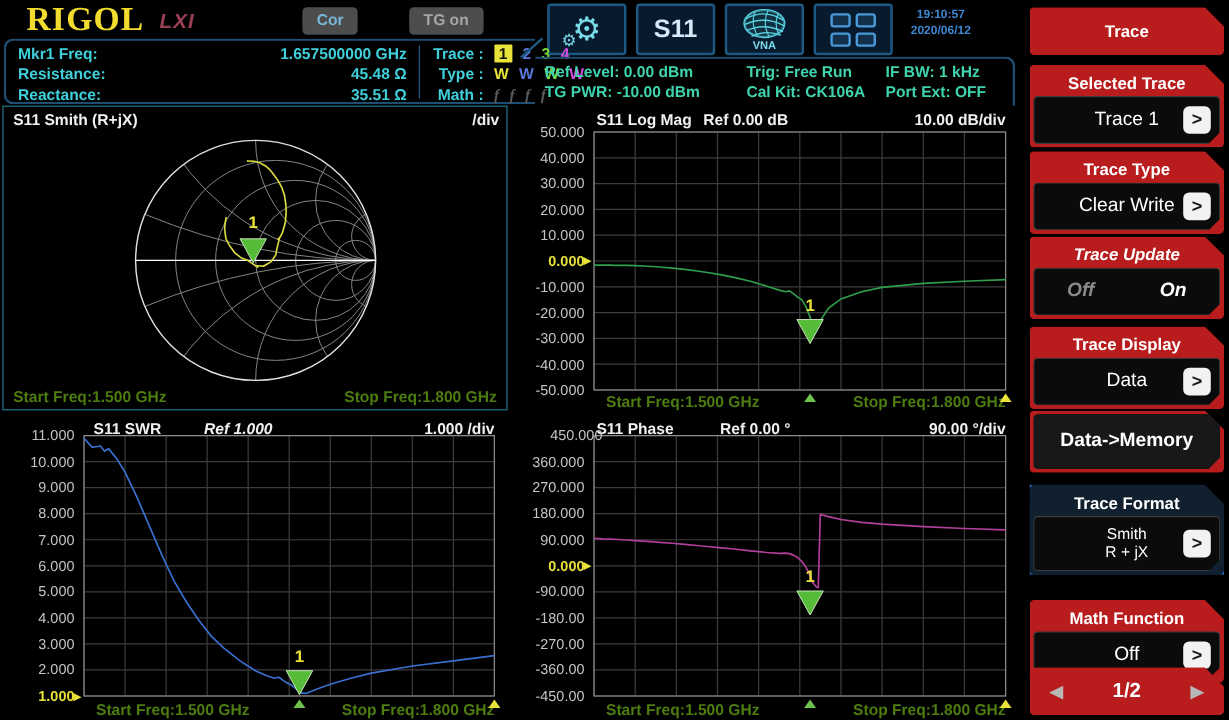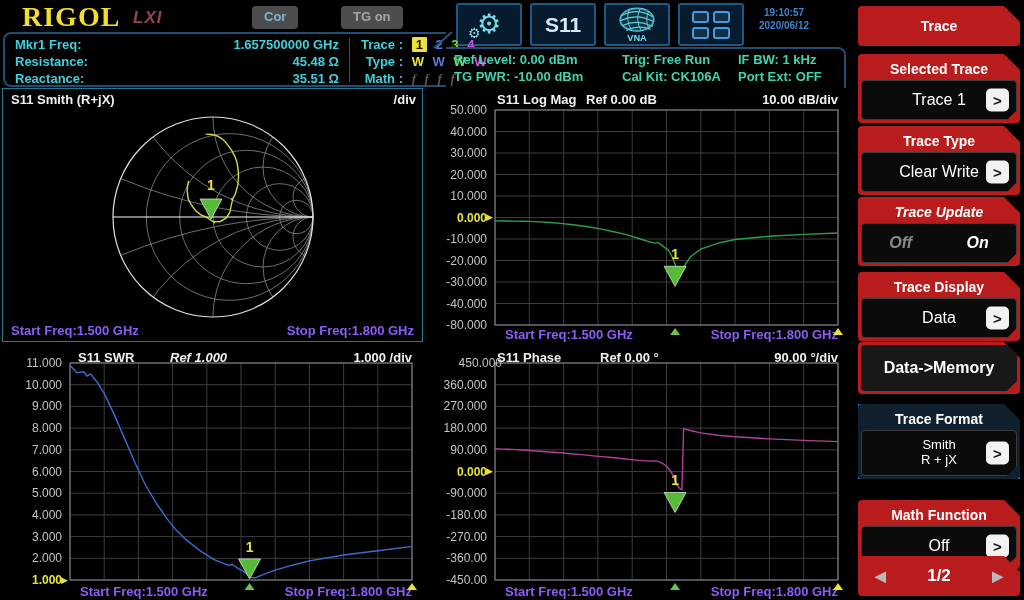--- a/index.html
+++ b/index.html
@@ -44,21 +44,21 @@
   .mathf{color:#5a5a5a;font-family:"Liberation Serif",serif;font-style:italic;}
   .rrow{position:absolute;font-size:13px;font-weight:bold;color:#3fd4ae;white-space:nowrap;}
 
   
   .panel{position:absolute;background:#000;}
   #panel-smith{left:2px;top:88px;width:421px;height:254px;border:1px solid #20798c;}
   #panel-logmag{left:424px;top:88px;width:426px;height:254px;}
   #panel-swr{left:0px;top:348px;width:424px;height:252px;}
   #panel-phase{left:424px;top:348px;width:426px;height:252px;}
   .ptitle{position:absolute;font-size:13px;font-weight:bold;color:#f0f0f0;white-space:nowrap;}
-  .ffoot{position:absolute;font-size:13px;font-weight:bold;color:#8b5cf6;white-space:nowrap;}
+  .ffoot{position:absolute;font-size:13px;font-weight:bold;color:#4d7c0f;white-space:nowrap;}
   .ytick{position:absolute;font-size:12px;color:#c4c4c4;text-align:right;white-space:nowrap;}
   .ytick.ref{color:#e8e23a;font-weight:bold;}
   .refarrow{position:absolute;font-size:9px;color:#e8e23a;line-height:1;}
   .mklabel{position:absolute;font-size:14px;font-weight:bold;color:#e8e23a;text-align:center;width:20px;}
   .psvg{position:absolute;left:0;top:0;}
 
   
   #sidebar{position:absolute;left:858px;top:0;width:164px;height:600px;}
   .skey{position:absolute;left:0;width:162px;background:#b91c1c;
         clip-path:polygon(0 0,calc(100% - 16px) 0,100% 16px,100% 100%,0 100%);
@@ -242,21 +242,21 @@
       <div class="ytick" style="left: 0px; width: 63px; top: 15px;">50.000</div>
       <div class="ytick" style="left: 0px; width: 63px; top: 36.5px;">40.000</div>
       <div class="ytick" style="left: 0px; width: 63px; top: 58px;">30.000</div>
       <div class="ytick" style="left: 0px; width: 63px; top: 79.5px;">20.000</div>
       <div class="ytick" style="left: 0px; width: 63px; top: 101px;">10.000</div>
       <div class="ytick ref" style="left: 0px; width: 63px; top: 122.5px;">0.000</div>
       <div class="ytick" style="left: 0px; width: 63px; top: 144px;">-10.000</div>
       <div class="ytick" style="left: 0px; width: 63px; top: 165.5px;">-20.000</div>
       <div class="ytick" style="left: 0px; width: 63px; top: 187px;">-30.000</div>
       <div class="ytick" style="left: 0px; width: 63px; top: 208.5px;">-40.000</div>
-      <div class="ytick" style="left: 0px; width: 63px; top: 230px;">-80.000</div>
+      <div class="ytick" style="left: 0px; width: 63px; top: 230px;">-50.000</div>
       <div class="refarrow" style="left: 62px; top: 125px;">▶</div>
       <div class="mklabel" style="left: 241.075px; top: 158.3px;">1</div>
     </div>
 
   <div class="panel" id="panel-swr">
     <div class="ptitle" style="left:78px;top:2px;">S11 SWR</div>
     <div class="ptitle" style="left:170px;top:2px;font-style:italic;">Ref 1.000</div>
     <div class="ptitle" style="right:12px;top:2px;">1.000  /div</div>
     <div class="ffoot" style="left:80px;top:236px;">Start Freq:1.500 GHz</div>
     <div class="ffoot" style="right:12px;top:236px;">Stop Freq:1.800 GHz</div>

